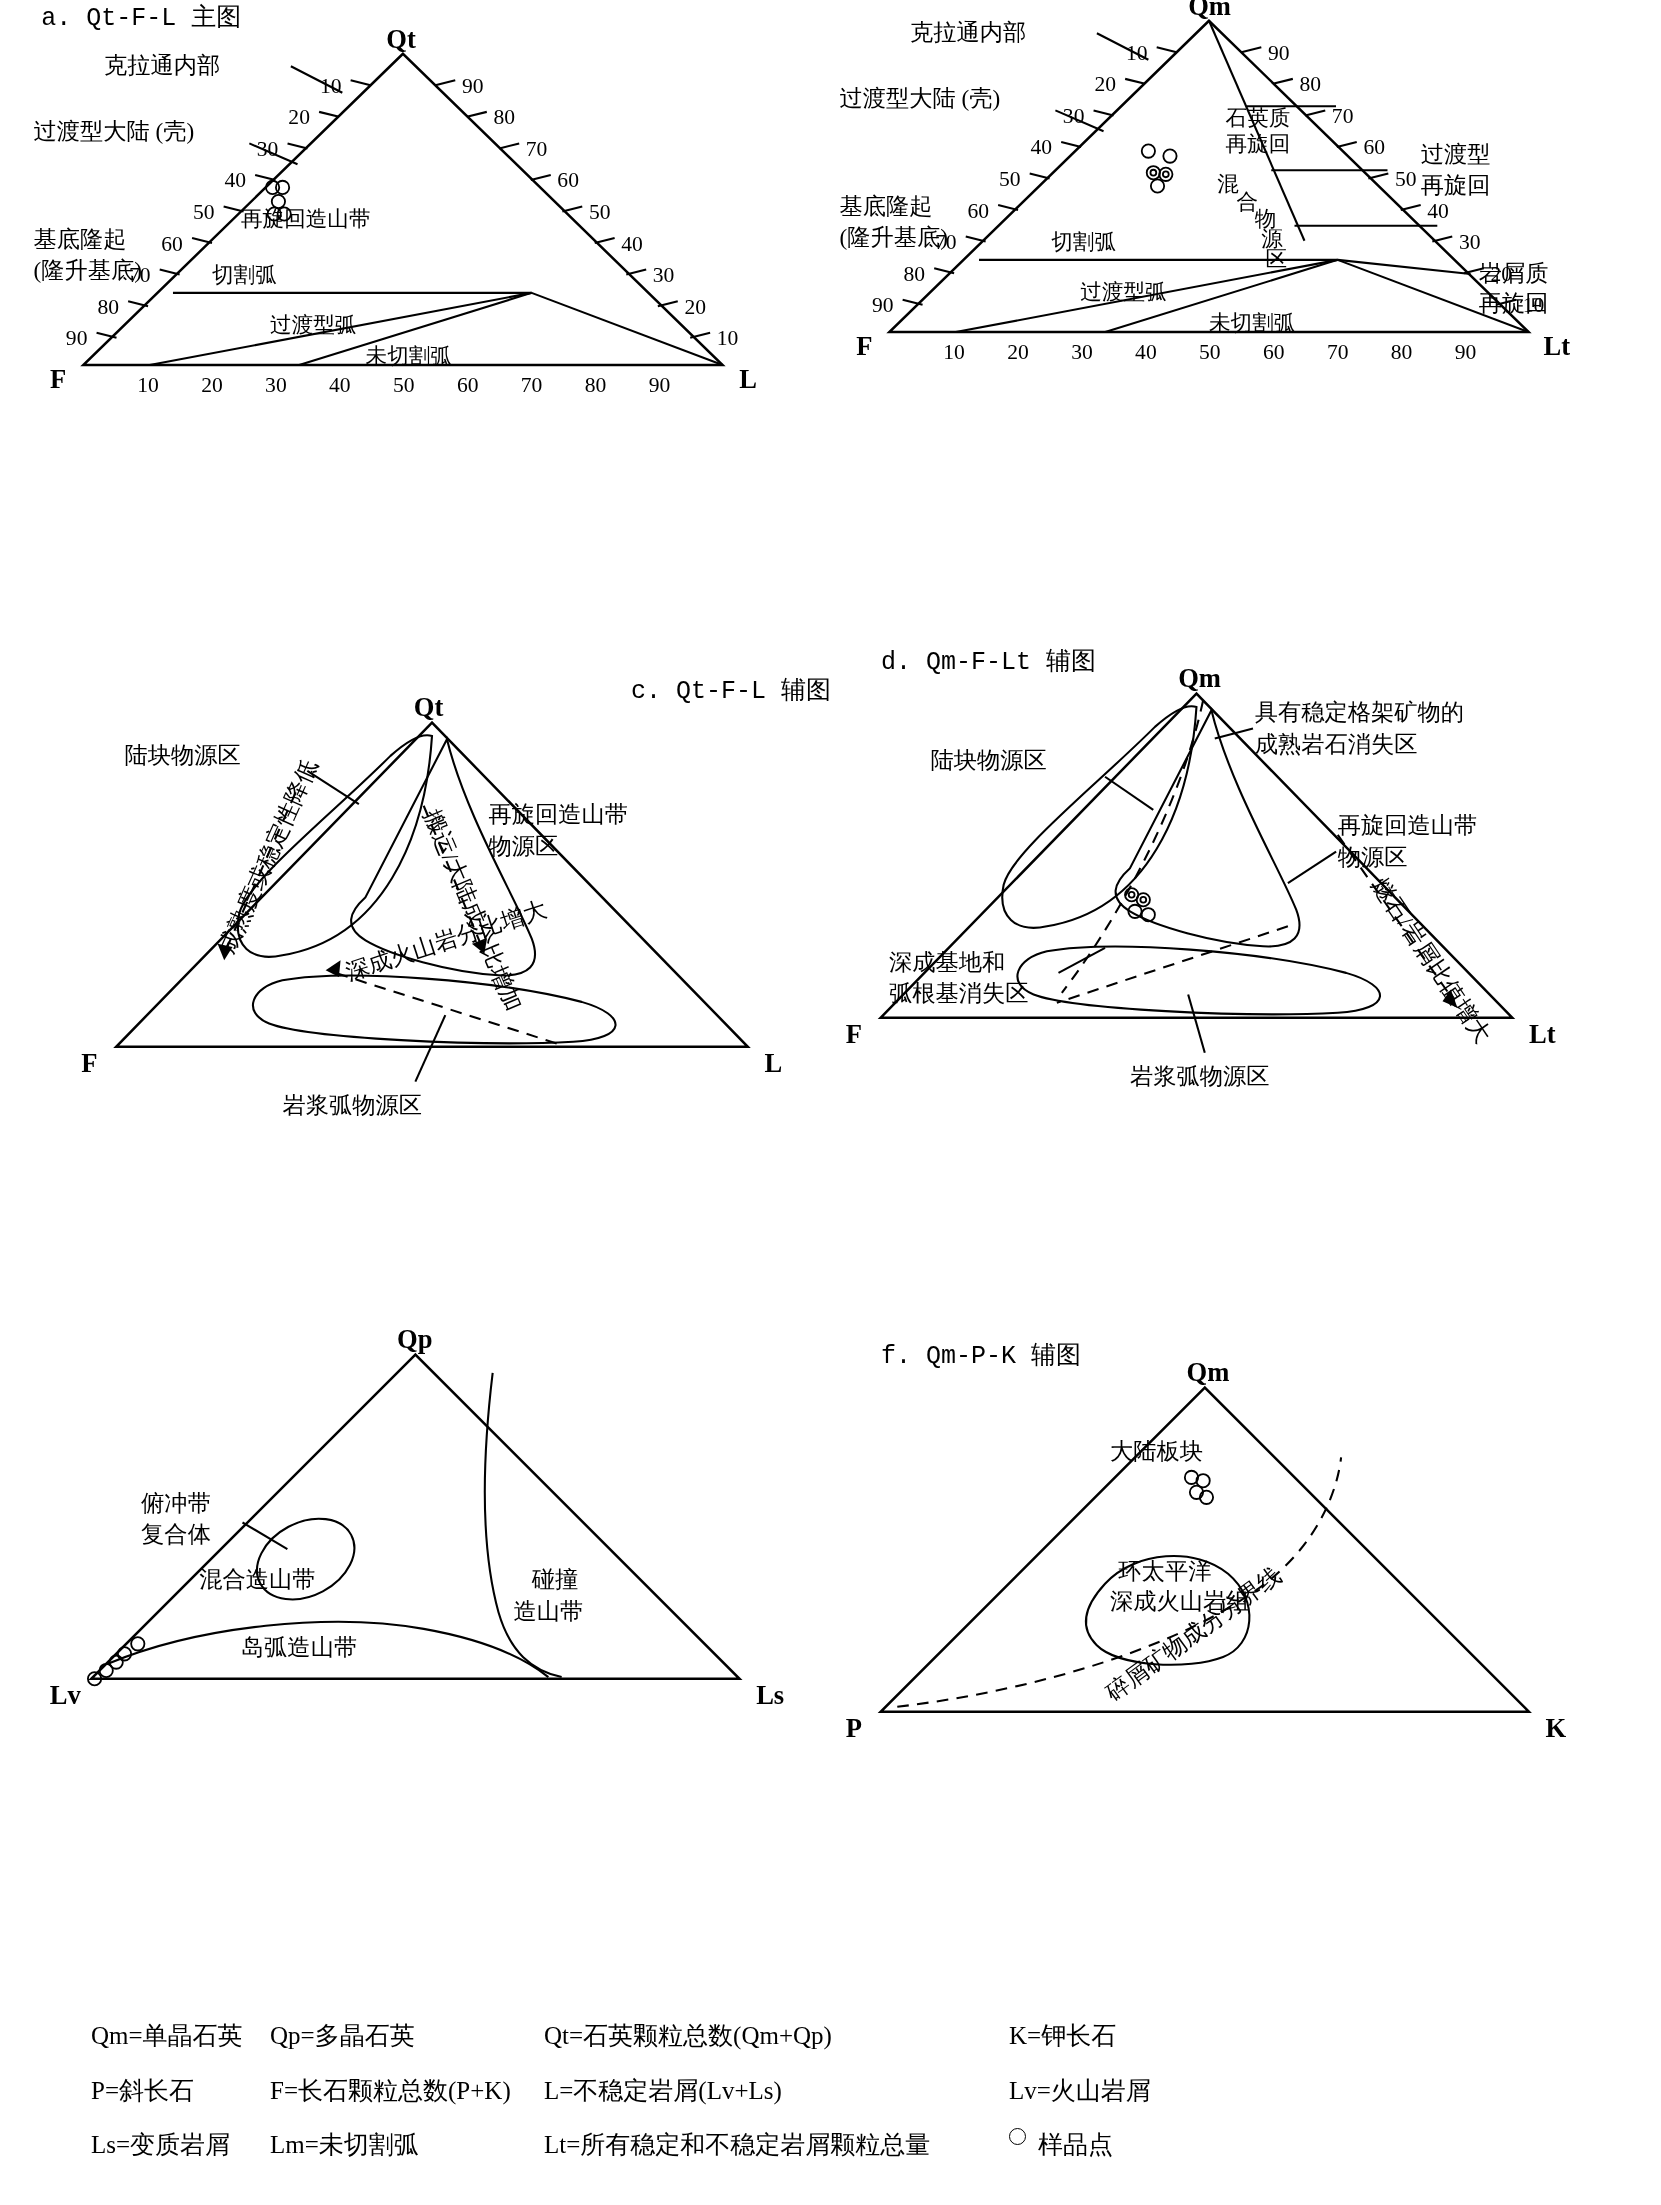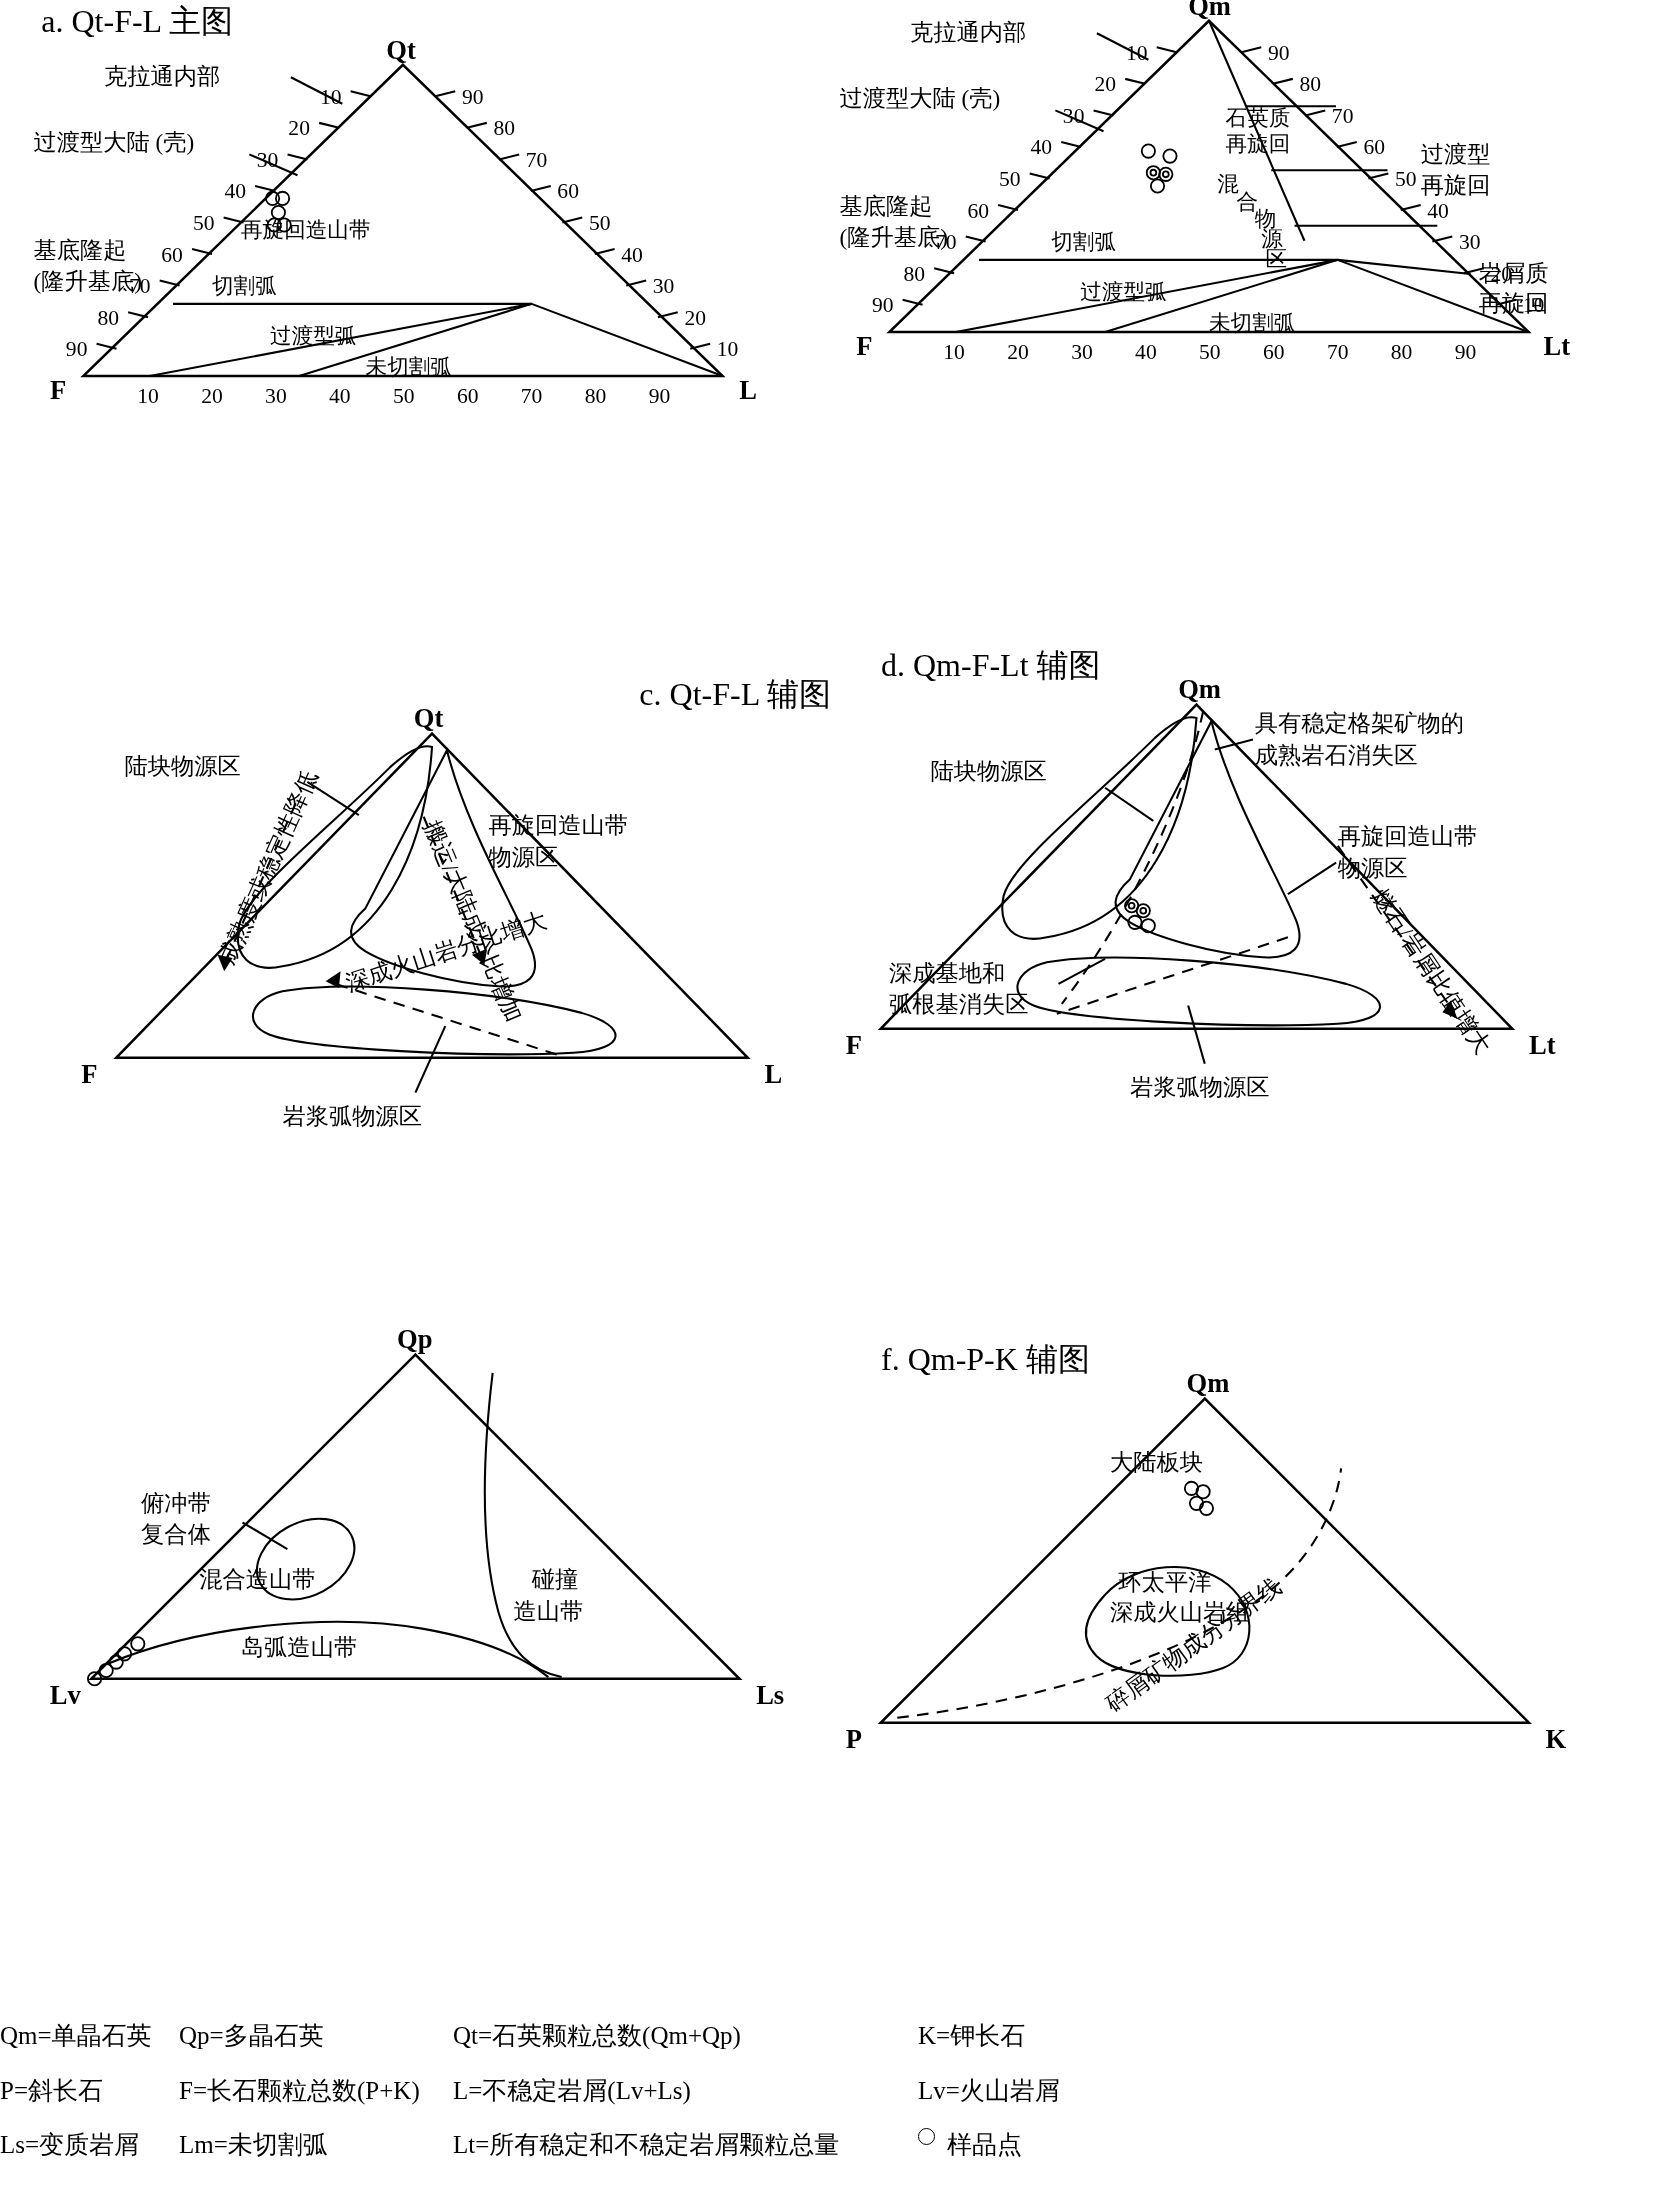--- a/index.html
+++ b/index.html
@@ -1,28 +1,28 @@
 <!DOCTYPE html>
 <html style="font-size:13.3px"><head>
 <meta charset="utf-8">
 <style>
   html, body { margin:0; padding:0; background:#ffffff; }
   body { width:1662px; height:2205px; font-family:"Liberation Serif", serif; color:#000; position:relative; }
   .panel { position:absolute; }
-  .caption { font-size:32px; font-family:Liberation Serif, serif; }
+  .caption { font-size:25px; font-family:Liberation Mono, monospace; }
   svg { display:block; overflow:visible; }
   text { font-family:"Liberation Serif", serif; fill:#000; }
   .tick { font-size:26px; }
   .vlabel { font-size:32px; font-weight:bold; }
   .field { font-size:26px; }
   .annot { font-size:28px; }
   .legend { position:absolute; left:0; top:2019px; width:1662px; }
   .legend-table { font-size:25px; }
   .legend-row { display:flex; margin-bottom:21.6px; }
-  .lc1 { width:179px; }
+  .lc1 { width:179px; padding-left:91px; }
   .lc2 { width:274px; }
   .lc3 { width:465px; }
   .lc4 { width:332px; }
   .dash { stroke:#000; stroke-width:2.5; fill:none; stroke-dasharray:14 10; }
   .solid { stroke:#000; stroke-width:2.5; fill:none; }
   .thick { stroke:#000; stroke-width:3; fill:none; }
   .samp { fill:none; stroke:#000; stroke-width:2.2; }
 </style>
 </head>
 <body>

